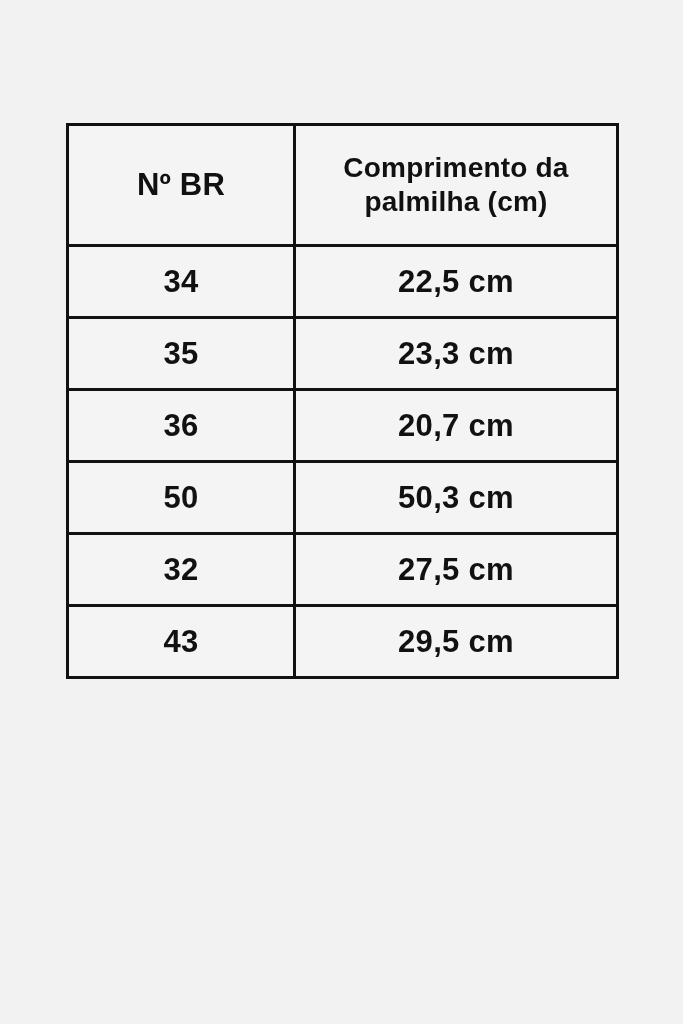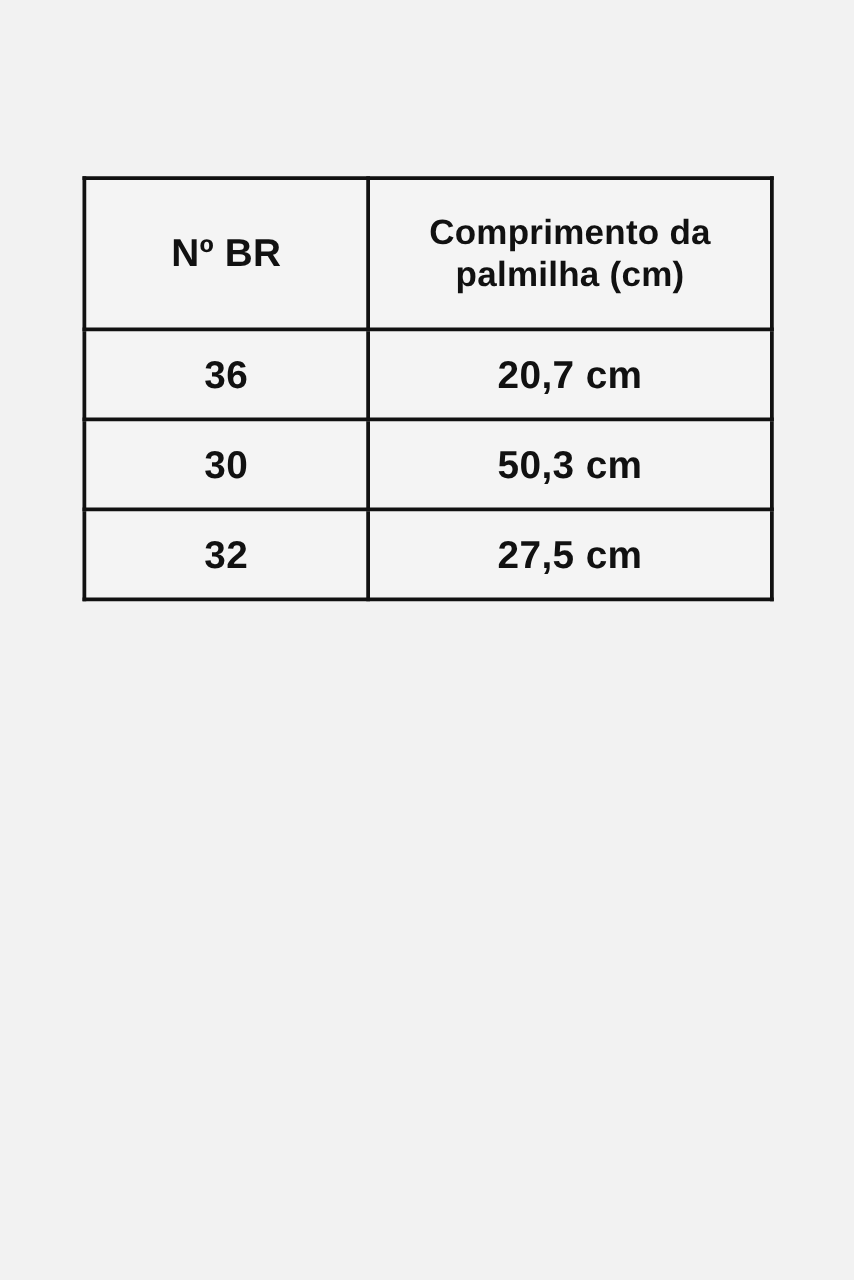--- a/index.html
+++ b/index.html
@@ -17,21 +17,20 @@
     position: relative;
     width: 683px;
     height: 1024px;
     overflow: hidden;
   }
   .size-table-wrap {
     position: absolute;
     left: 66px;
     top: 123px;
     width: 550px;
-    margin-top: 18px;
   }
   table.size-table {
     border-collapse: collapse;
     table-layout: fixed;
     width: 550px;
     background: #f4f4f4;
   }
   table.size-table td,
   table.size-table th {
     border: 3px solid #111111;
@@ -74,27 +73,39 @@
         <col class="col-len">
       </colgroup>
       <thead>
         <tr>
           <th class="head-br">Nº BR</th>
           <th class="head-len">Comprimento da palmilha (cm)</th>
         </tr>
       </thead>
       <tbody>
         <tr>
+          <td class="cell-size">34</td>
+          <td class="cell-len">22,5 cm</td>
+        </tr>
+        <tr>
+          <td class="cell-size">35</td>
+          <td class="cell-len">23,3 cm</td>
+        </tr>
+        <tr>
           <td class="cell-size">36</td>
           <td class="cell-len">20,7 cm</td>
         </tr>
         <tr>
-          <td class="cell-size">30</td>
+          <td class="cell-size">50</td>
           <td class="cell-len">50,3 cm</td>
         </tr>
         <tr>
           <td class="cell-size">32</td>
           <td class="cell-len">27,5 cm</td>
+        </tr>
+        <tr>
+          <td class="cell-size">43</td>
+          <td class="cell-len">29,5 cm</td>
         </tr>
       </tbody>
     </table>
   </div>
 </div>
 
 </body></html>

